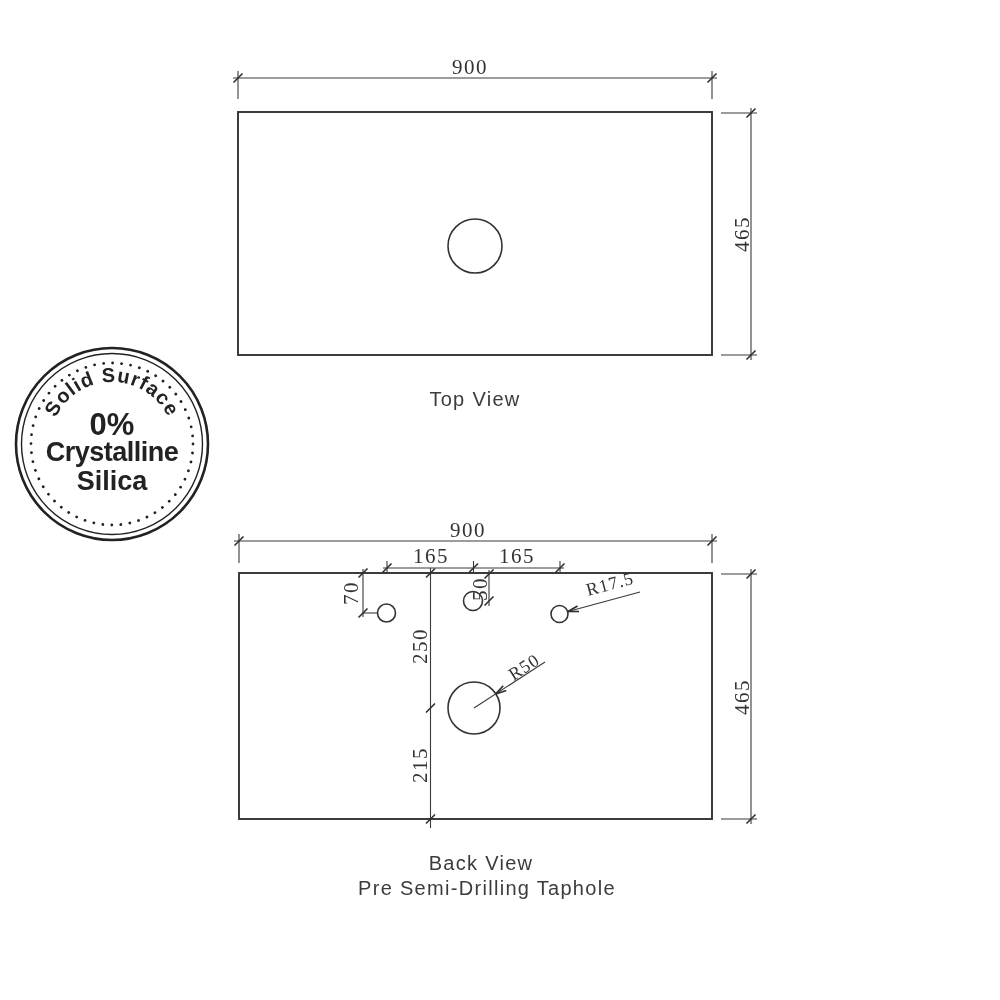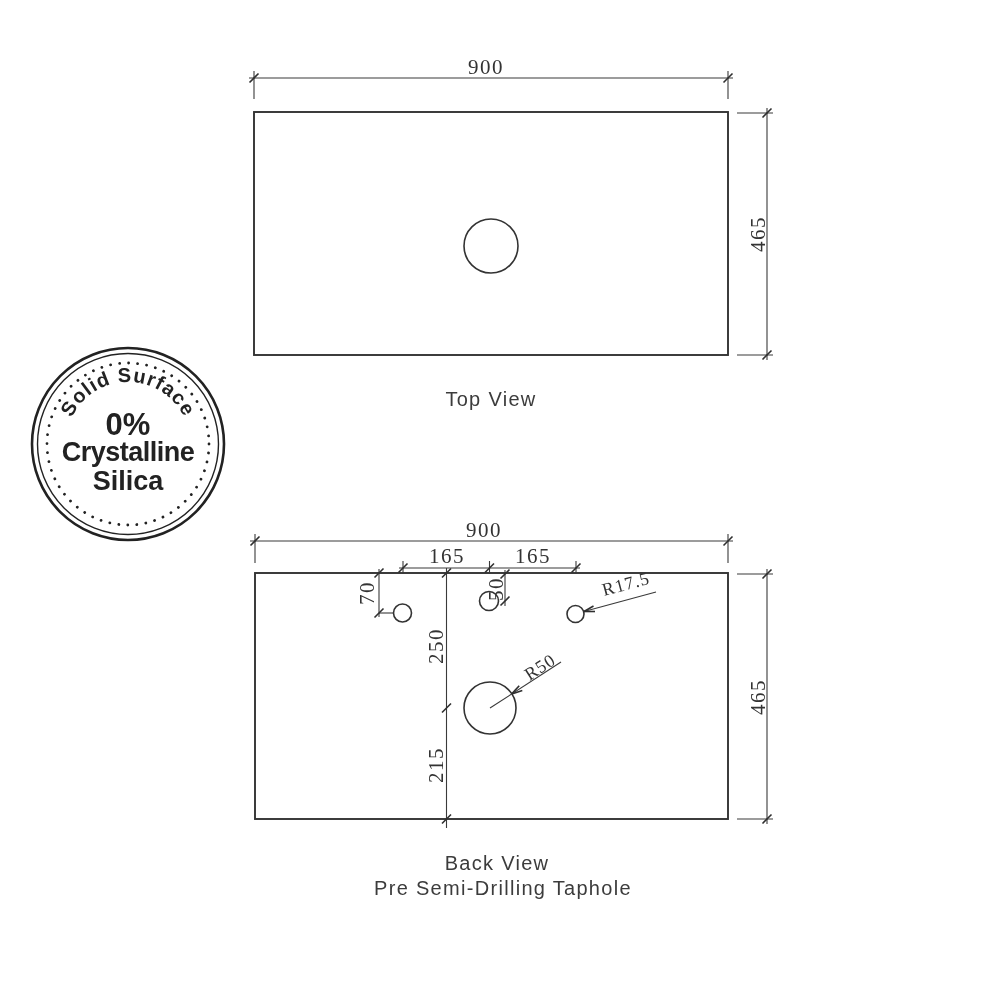--- a/index.html
+++ b/index.html
@@ -1,16 +1,16 @@
 <!DOCTYPE html>
 <html><head>
 <meta charset="utf-8">
 <style>
   html,body{margin:0;padding:0;background:#ffffff;}
-  .canvas{position:relative;width:848px;height:1000px;background:#ffffff;overflow:hidden;padding-left:16px;}
+  .canvas{position:relative;width:848px;height:1000px;background:#ffffff;overflow:hidden;}
   svg{display:block;}
   .outline{fill:none;stroke:#333333;stroke-width:1.9;}
   .hole{fill:none;stroke:#333333;stroke-width:1.6;}
   .dim-line{stroke:#3a3a3a;stroke-width:1.1;fill:none;}
   .tick{stroke:#2f2f2f;stroke-width:1.6;}
   .dim-text{font-family:"Liberation Serif",serif;font-size:21px;fill:#333333;letter-spacing:1.5px;text-anchor:middle;dominant-baseline:central;}
   .r-text{font-family:"Liberation Serif",serif;font-size:18px;fill:#333333;letter-spacing:1px;text-anchor:middle;dominant-baseline:central;}
   .label-text{font-family:"Liberation Sans",sans-serif;font-size:20px;fill:#3c3c3c;letter-spacing:1.3px;text-anchor:middle;dominant-baseline:central;}
   .badge-ring{fill:none;stroke:#222222;}
   .badge-face{fill:#ffffff;stroke:#222222;}

